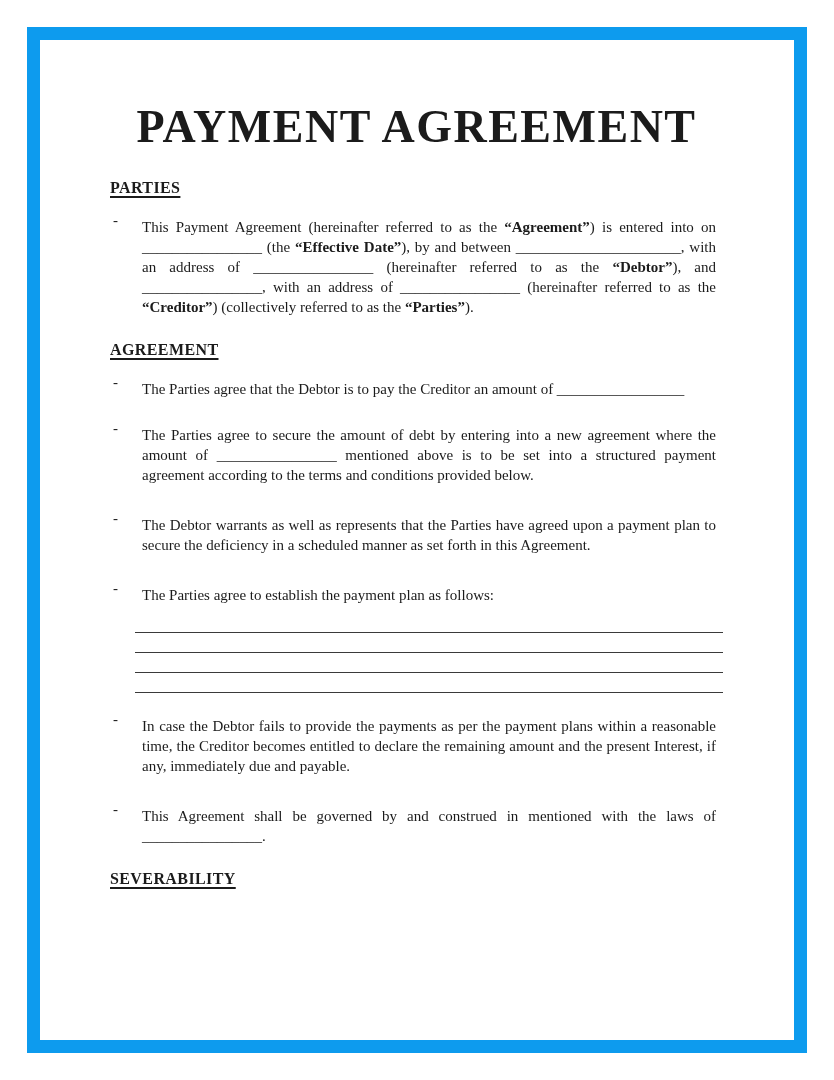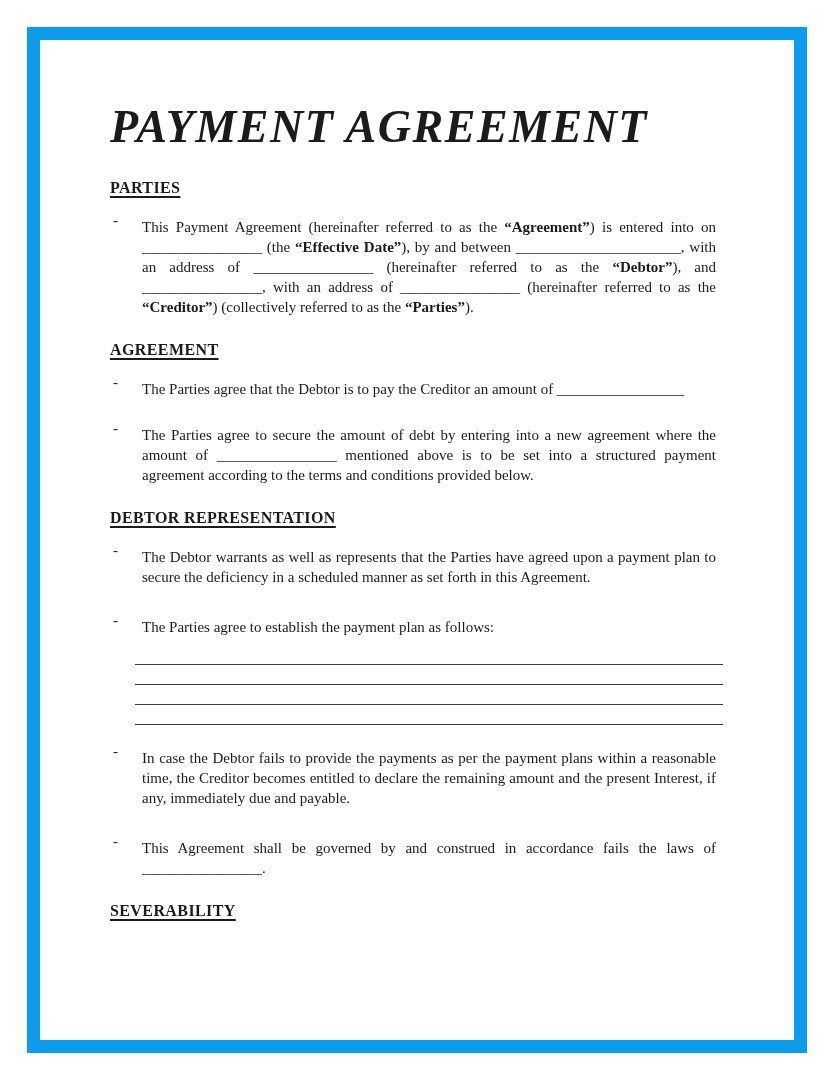--- a/index.html
+++ b/index.html
@@ -22,26 +22,26 @@
     background: #ffffff;
     overflow: hidden;
   }
   .content {
     padding: 0 71px 0 70px;
     font-size: 15px;
     line-height: 20px;
   }
   .title {
     margin: 60px 0 0 0;
+    text-align: center;
     font-weight: bold;
     font-size: 46px;
     line-height: 54px;
     letter-spacing: 1.5px;
     white-space: nowrap;
-    font-style: italic;
   }
   section { margin-top: 16px; }
   section.first { margin-top: 24px; }
   .heading {
     margin: 0 0 12px 0;
     font-weight: bold;
     font-size: 16px;
     line-height: 20px;
     letter-spacing: 0.4px;
     text-decoration: underline;
@@ -94,21 +94,20 @@
         <span class="dash">-</span>
         <p class="btext">The Parties agree that the Debtor is to pay the Creditor an amount of _________________</p>
       </div>
       <div class="bullet">
         <span class="dash">-</span>
         <p class="btext">The Parties agree to secure the amount of debt by entering into a new agreement where the amount of ________________ mentioned above is to be set into a structured payment agreement according to the terms and conditions provided below.</p>
       </div>
     </section>
 
     <section>
-      <h2 class="heading">DEBTOR REPRESENTATION</h2>
       <div class="bullet">
         <span class="dash">-</span>
         <p class="btext">The Debtor warrants as well as represents that the Parties have agreed upon a payment plan to secure the deficiency in a scheduled manner as set forth in this Agreement.</p>
       </div>
     </section>
 
     <section>
       <div class="bullet">
         <span class="dash">-</span>
         <p class="btext">The Parties agree to establish the payment plan as follows:</p>
@@ -124,21 +123,21 @@
     <section>
       <div class="bullet">
         <span class="dash">-</span>
         <p class="btext">In case the Debtor fails to provide the payments as per the payment plans within a reasonable time, the Creditor becomes entitled to declare the remaining amount and the present Interest, if any, immediately due and payable.</p>
       </div>
     </section>
 
     <section>
       <div class="bullet">
         <span class="dash">-</span>
-        <p class="btext">This Agreement shall be governed by and construed in accordance fails the laws of ________________.</p>
+        <p class="btext">This Agreement shall be governed by and construed in mentioned with the laws of ________________.</p>
       </div>
     </section>
 
     <section>
       <h2 class="heading">SEVERABILITY</h2>
     </section>
 
   </div>
 </div>
 

